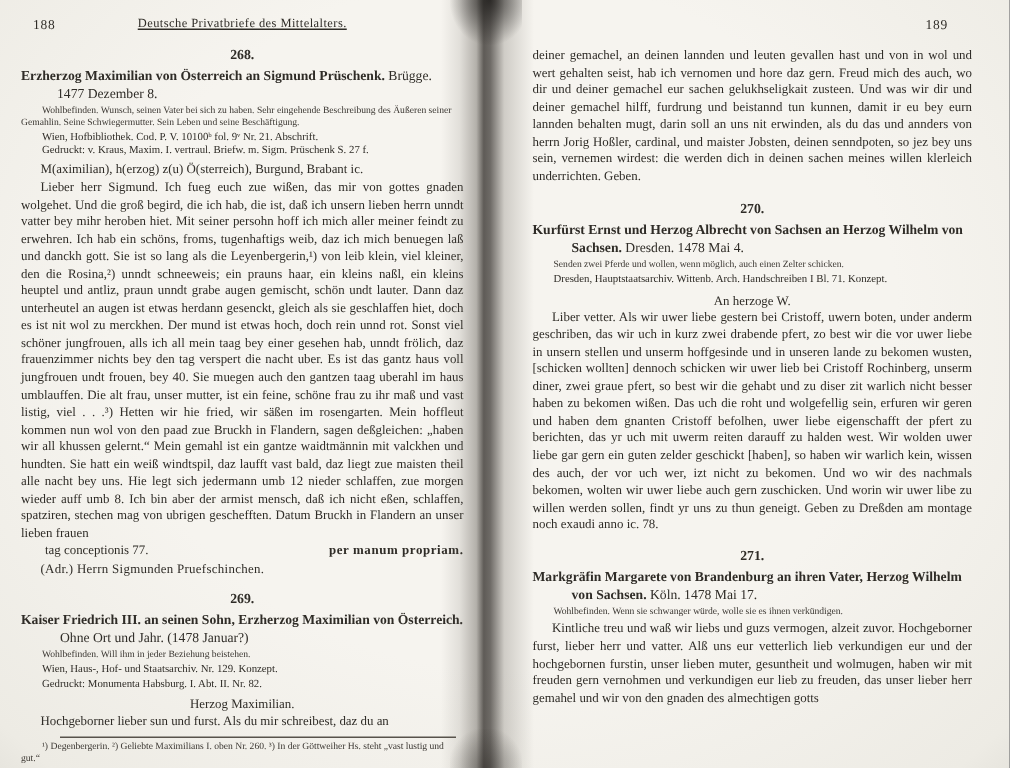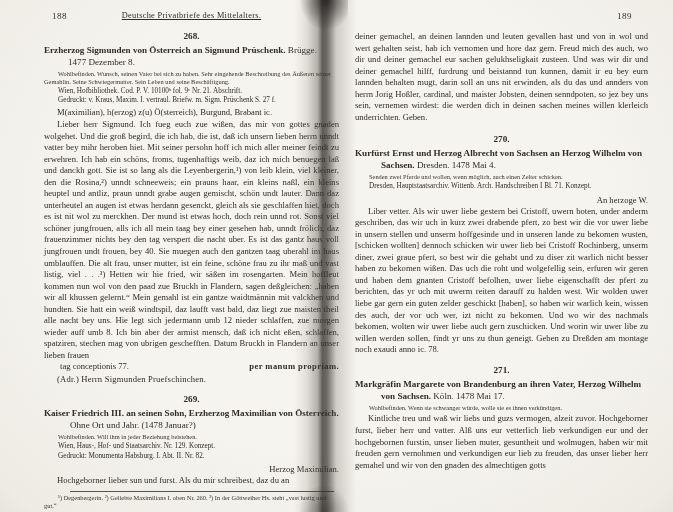--- a/index.html
+++ b/index.html
@@ -4,39 +4,39 @@
 <style>
   html,body{margin:0;padding:0;background:#888;}
   .scan{
     position:relative;width:673px;height:512px;overflow:hidden;
     background:radial-gradient(ellipse at 50% 42%, #f6f4ef 55%, #edebe4 95%, #e7e5de 100%);
     font-family:"Liberation Serif","DejaVu Serif",serif;
     color:#2f2c27;
     -webkit-font-smoothing:antialiased;
   }
   .page{position:absolute;top:11px;height:494px;}
-  .page-left{left:44px;width:295px;}
+  .page-left{left:14px;width:295px;}
   .page-right{left:355px;width:293px;}
 
   .pg-header{position:relative;height:13px;font-size:8.3px;margin-bottom:7px;}
   .pg-num{position:absolute;top:0;font-size:9px;letter-spacing:.5px;}
   .page-left .pg-num{left:8px;}
   .page-right .pg-num{right:16px;}
   .pg-title{text-align:center;letter-spacing:.3px;text-decoration:underline;}
 
   .letter-number{text-align:center;font-weight:bold;font-size:9.2px;margin:6px 0 3px 0;}
   .letter-title{
     font-size:9.1px;line-height:12px;font-weight:bold;
     padding-left:26px;text-indent:-26px;margin:0;
   }
   .letter-title .roman{font-weight:normal;}
   .title-date{font-size:9.1px;line-height:12px;margin-left:24px;}
   .regest{font-size:6.4px;line-height:7.8px;text-indent:14px;margin:2px 0 1px 0;color:#3a3631;}
   .src-line{font-size:7.2px;line-height:9.4px;padding-left:14px;margin:0;}
-  .salut-center{text-align:right;font-size:8.6px;margin:3px 0 1px 0;}
+  .salut-center{text-align:center;font-size:8.6px;margin:3px 0 1px 0;}
   .body-par{font-size:8.6px;line-height:11.55px;text-align:justify;text-indent:13px;margin:2px 0 0 0;}
   .body-par.no-indent{text-indent:0;}
   .dateline{display:flex;justify-content:space-between;font-size:8.6px;line-height:11.55px;padding-left:16px;}
   .dateline .pmp{font-weight:bold;letter-spacing:.4px;}
   .address{font-size:8.6px;line-height:11.5px;padding-left:13px;margin:1px 0 0 0;letter-spacing:.2px;}
 
   .fn-rule{height:1px;background:#57524b;width:264px;margin:4px 0 2px 26px;border:none;}
   .footnotes{font-size:6.4px;line-height:8px;text-indent:14px;margin:0;color:#3a3631;}
 
   
@@ -67,21 +67,21 @@
 
   <div class="page page-left">
 
     <div class="pg-header">
       <span class="pg-num">188</span>
       <div class="pg-title">Deutsche Privatbriefe des Mittelalters.</div>
     </div>
 
     <div class="letter-number">268.</div>
 
-    <p class="letter-title"><span>Erzherzog Sigmunden von Österreich an Sigmund Prüschenk.</span><span class="roman"> Brügge.</span></p>
+    <p class="letter-title"><span>Erzherzog Maximilian von Österreich an Sigmund Prüschenk.</span><span class="roman"> Brügge.</span></p>
     <div class="title-date">1477 Dezember 8.</div>
 
     <p class="regest">Wohlbefinden. Wunsch, seinen Vater bei sich zu haben. Sehr eingehende Beschreibung des Äußeren seiner Gemahlin. Seine Schwiegermutter. Sein Leben und seine Beschäftigung.</p>
     <p class="src-line">Wien, Hofbibliothek. Cod. P. V. 10100ᵇ fol. 9ᵛ Nr. 21. Abschrift.</p>
     <p class="src-line">Gedruckt: v. Kraus, Maxim. I. vertraul. Briefw. m. Sigm. Prüschenk S. 27 f.</p>
 
     <p class="body-par">M(aximilian), h(erzog) z(u) Ö(sterreich), Burgund, Brabant ic.</p>
     <p class="body-par" style="margin-top:0;">Lieber herr Sigmund. Ich fueg euch zue wißen, das mir von gottes gnaden wolgehet. Und die groß begird, die ich hab, die ist, daß ich unsern lieben herrn unndt vatter bey mihr heroben hiet. Mit seiner persohn hoff ich mich aller meiner feindt zu erwehren. Ich hab ein schöns, froms, tugenhaftigs weib, daz ich mich benuegen laß und danckh gott. Sie ist so lang als die Leyenbergerin,¹) von leib klein, viel kleiner, den die Rosina,²) unndt schneeweis; ein prauns haar, ein kleins naßl, ein kleins heuptel und antliz, praun unndt grabe augen gemischt, schön undt lauter. Dann daz unterheutel an augen ist etwas herdann gesenckt, gleich als sie geschlaffen hiet, doch es ist nit wol zu merckhen. Der mund ist etwas hoch, doch rein unnd rot. Sonst viel schöner jungfrouen, alls ich all mein taag bey einer gesehen hab, unndt frölich, daz frauenzimmer nichts bey den tag verspert die nacht uber. Es ist das gantz haus voll jungfrouen undt frouen, bey 40. Sie muegen auch den gantzen taag uberahl im haus umblauffen. Die alt frau, unser mutter, ist ein feine, schöne frau zu ihr maß und vast listig, viel . . .³) Hetten wir hie fried, wir säßen im rosengarten. Mein hoffleut kommen nun wol von den paad zue Bruckh in Flandern, sagen deßgleichen: „haben wir all khussen gelernt.“ Mein gemahl ist ein gantze waidtmännin mit valckhen und hundten. Sie hatt ein weiß windtspil, daz laufft vast bald, daz liegt zue maisten theil alle nacht bey uns. Hie legt sich jedermann umb 12 nieder schlaffen, zue morgen wieder auff umb 8. Ich bin aber der armist mensch, daß ich nicht eßen, schlaffen, spatziren, stechen mag von ubrigen geschefften. Datum Bruckh in Flandern an unser lieben frauen</p>
 
     <div class="dateline">

